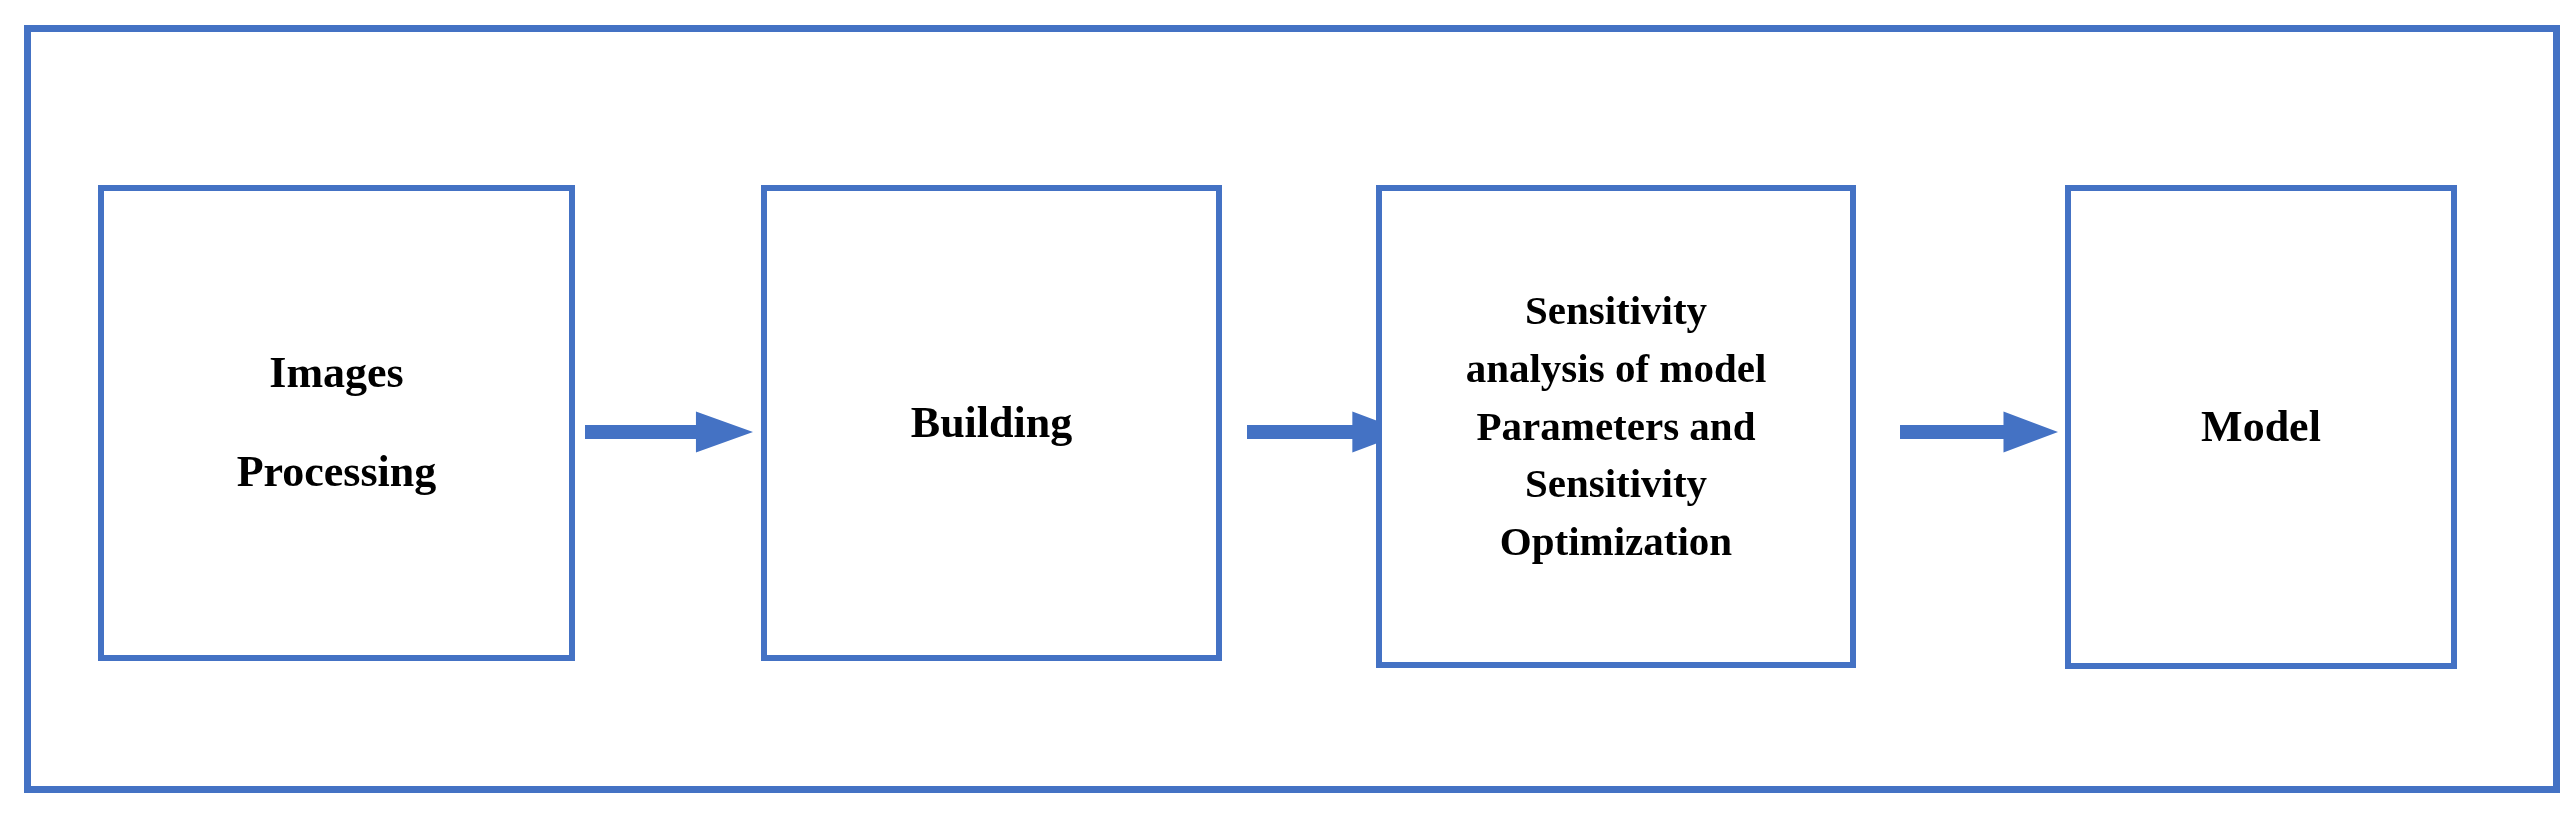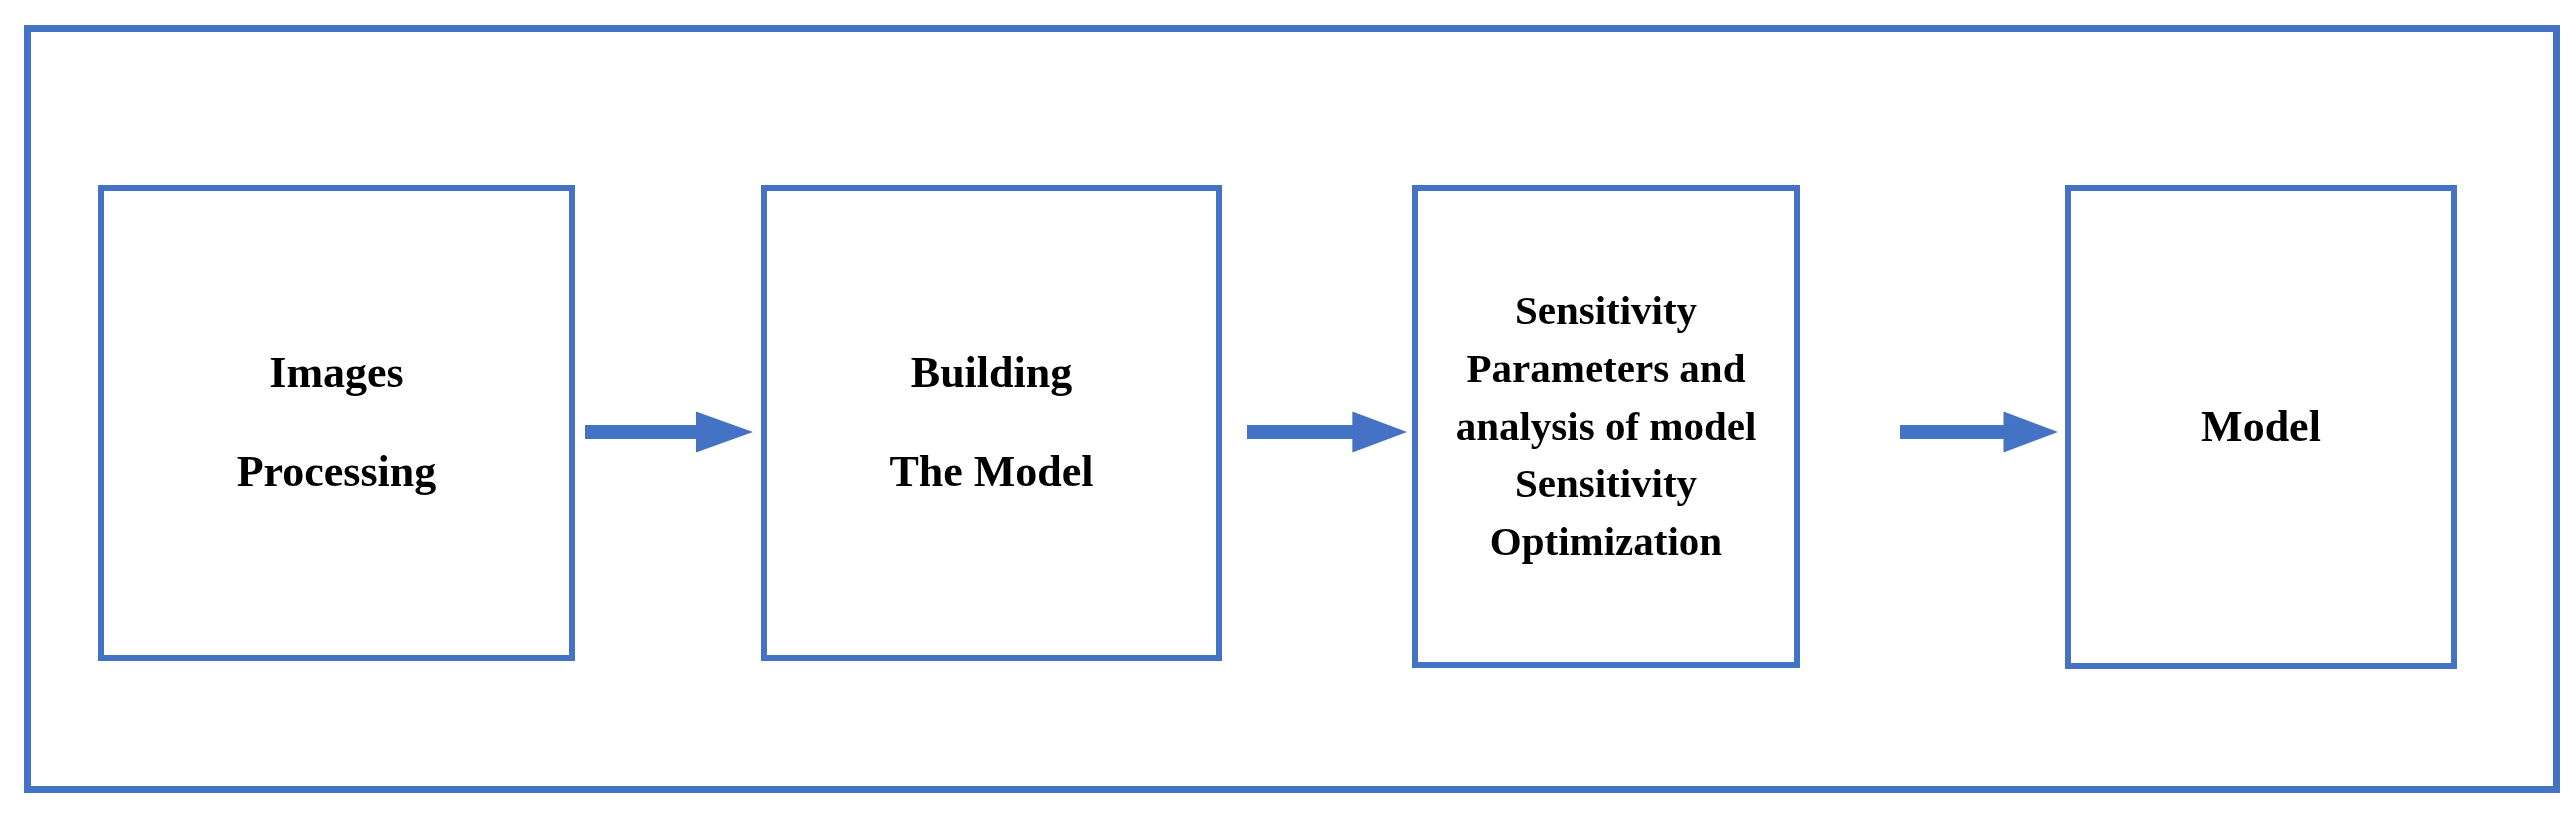--- a/index.html
+++ b/index.html
@@ -61,21 +61,21 @@
   }
 
   
   .five-line .stage-label {
     font-size: 41px;
     margin: 7.1px 0;
   }
 
   #box-1 { left: 67px;   top: 153px; width: 477px; height: 476px; }
   #box-2 { left: 730px;  top: 153px; width: 461px; height: 476px; }
-  #box-3 { left: 1381px; top: 153px; width: 388px; height: 483px; }
+  #box-3 { left: 1345px; top: 153px; width: 480px; height: 483px; }
   #box-4 { left: 2034px; top: 153px; width: 392px; height: 484px; }
 
   
   .arrow {
     position: absolute;
     top: 378px;
     height: 44px;
   }
   .arrow svg {
     display: block;
@@ -100,33 +100,32 @@
     </div>
 
     <div class="arrow" id="arrow-1">
       <svg viewBox="0 0 212 56" preserveAspectRatio="none" aria-hidden="true">
         <path d="M 0 19 L 140 19 L 140 2 L 212 28 L 140 54 L 140 37 L 0 37 Z" fill="#4472c4"></path>
       </svg>
     </div>
 
     <div class="stage-box two-line" id="box-2">
       <span class="stage-label">Building</span>
-      <span class="stage-label">The Model</span>
     </div>
 
     <div class="arrow" id="arrow-2">
       <svg viewBox="0 0 202 56" preserveAspectRatio="none" aria-hidden="true">
         <path d="M 0 19 L 133 19 L 133 2 L 202 28 L 133 54 L 133 37 L 0 37 Z" fill="#4472c4"></path>
       </svg>
     </div>
 
     <div class="stage-box five-line" id="box-3">
       <span class="stage-label">Sensitivity</span>
+      <span class="stage-label">analysis of model</span>
       <span class="stage-label">Parameters and</span>
-      <span class="stage-label">analysis of model</span>
       <span class="stage-label">Sensitivity</span>
       <span class="stage-label">Optimization</span>
     </div>
 
     <div class="arrow" id="arrow-3">
       <svg viewBox="0 0 200 56" preserveAspectRatio="none" aria-hidden="true">
         <path d="M 0 19 L 131 19 L 131 2 L 200 28 L 131 54 L 131 37 L 0 37 Z" fill="#4472c4"></path>
       </svg>
     </div>
 

